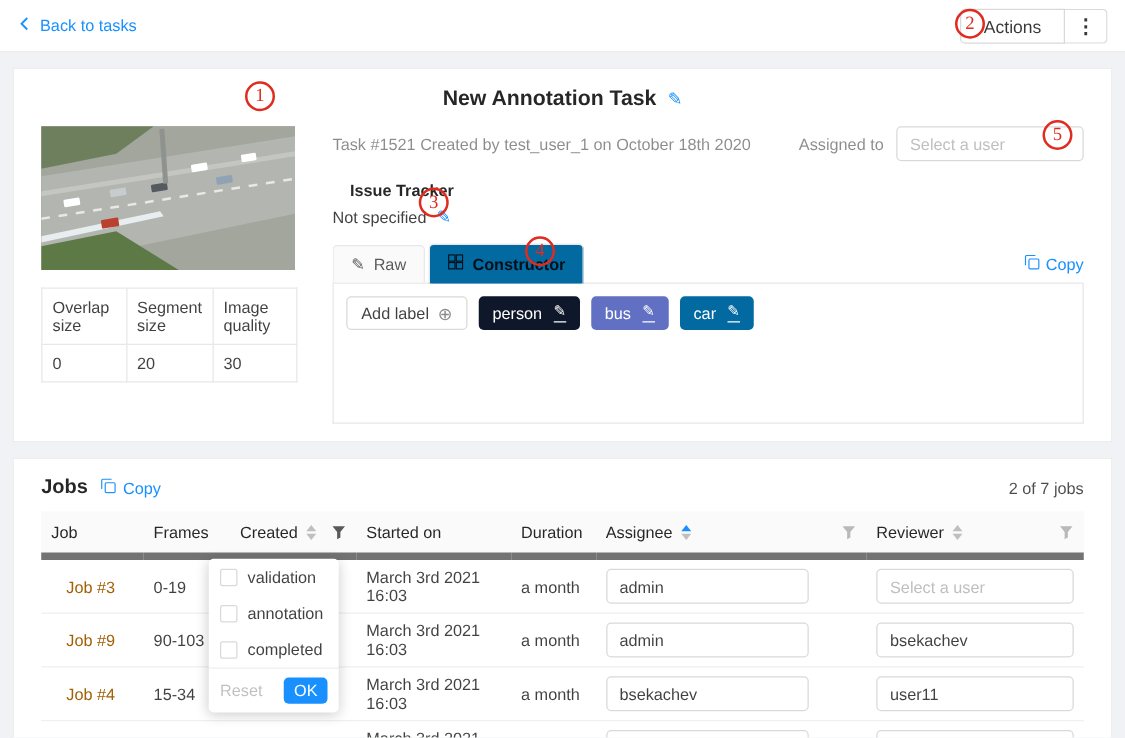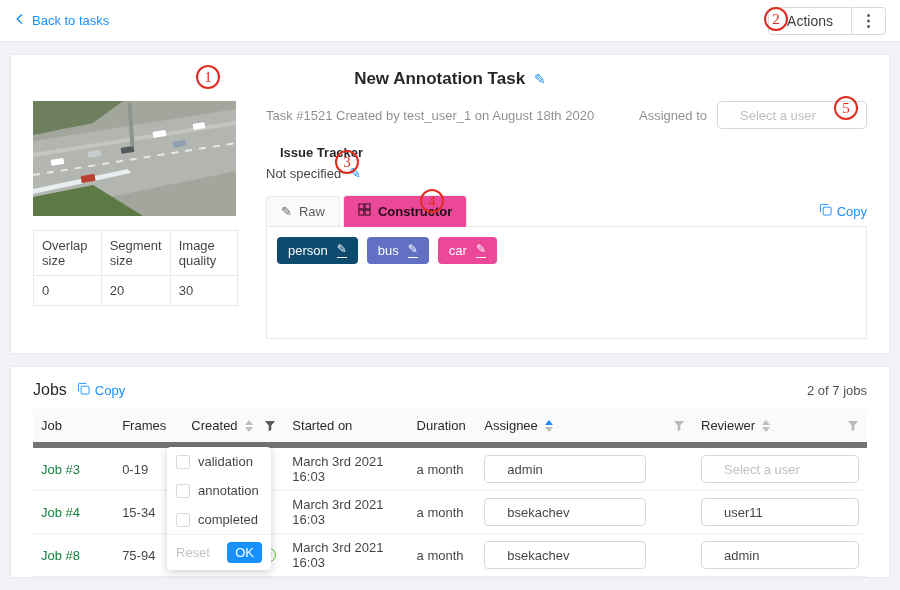--- a/index.html
+++ b/index.html
@@ -40,73 +40,73 @@
   .params-table { border-collapse:collapse; width:100%; margin-top:14px; }
   .params-table td {
     border:1px solid #e8e8e8; padding:7px 8px; font-size:13px;
     color:rgba(0,0,0,0.75); vertical-align:top; width:33.3%;
   }
   .task-right { flex:1; margin-left:28px; min-width:0; }
   .meta-row { display:flex; justify-content:space-between; align-items:center; }
   .meta-text { color:rgba(0,0,0,0.45); font-size:13px; }
   .assigned { display:flex; align-items:center; gap:10px; color:rgba(0,0,0,0.45); }
   input.ant-input {
-    height:28px; border:1px solid #d9d9d9; border-radius:4px; padding:0 22px;
+    height:28px; border:1px solid #d9d9d9; border-radius:4px; padding:0 10px;
     font-size:13px; color:rgba(0,0,0,0.75); outline:none; background:#fff;
     font-family:"Liberation Sans",sans-serif;
   }
   input.ant-input::placeholder { color:#bfbfbf; }
   .assigned input { width:150px; }
   .issue-label { margin-top:16px; font-weight:700; color:rgba(0,0,0,0.85); font-size:13px;margin-left:14px; }
   .issue-value { margin-top:5px; display:flex; align-items:center; gap:8px; }
   
   .tabs-row { display:flex; align-items:flex-end; margin-top:14px; border-bottom:1px solid #e8e8e8; }
   .tab {
     padding:7px 14px; border:1px solid #e8e8e8; border-bottom:none; background:#fafafa;
     border-radius:4px 4px 0 0; margin-right:3px; display:flex; gap:7px; align-items:center;
     color:rgba(0,0,0,0.65); cursor:pointer; font-size:13px;
   }
-  .tab.active { background:#ec4899; color:rgba(0,0,0,0.85); font-weight:700; margin-bottom:-1px; padding-bottom:8px; }
+  .tab.active { background:#0369a1; color:rgba(0,0,0,0.85); font-weight:700; margin-bottom:-1px; padding-bottom:8px; }
   .link { color:#1890ff; display:inline-flex; align-items:center; gap:5px; cursor:pointer; }
   .tabs-row .link { margin-left:auto; margin-bottom:7px; }
   .tab-content {
     border:1px solid #e8e8e8; border-top:none; height:112px; padding:10px;
     display:flex; align-items:flex-start; gap:9px;
   }
   .add-label-btn {
     background:#fff; border:1px solid #d9d9d9; border-radius:4px; padding:5px 11px;
     display:flex; align-items:center; gap:7px; font-size:13px; color:rgba(0,0,0,0.75);
     cursor:pointer; font-family:"Liberation Sans",sans-serif;
   }
   .plus-circle { color:#8c8c8c; font-size:14px; line-height:1; }
   .tag {
     color:#fff; border-radius:4px; padding:6px 11px; font-size:13px;
     display:flex; align-items:center; gap:9px; cursor:pointer;
   }
   .tag .pencil { color:#fff; font-size:12px; border-bottom:1px solid #fff; line-height:1.1; }
   
   .jobs-card { padding-bottom:0; }
   .jobs-header { display:flex; align-items:center; gap:10px; }
-  .jobs-title { font-size:16px; font-weight:400; color:rgba(0,0,0,0.85); }
+  .jobs-title { font-size:16px; font-weight:700; color:rgba(0,0,0,0.85); }
   .jobs-count { margin-left:auto; color:rgba(0,0,0,0.7); }
   .table-wrap { position:relative; margin-top:10px; }
   table.jobs { width:100%; border-collapse:collapse; font-size:13px; }
   table.jobs th {
     background:#fafafa; text-align:left; font-weight:400; color:rgba(0,0,0,0.85);
     padding:9px 8px; border-bottom:6px solid #737373;
   }
   table.jobs td { padding:6px 8px; border-bottom:1px solid #f0f0f0; height:41px; }
   .th-flex { display:flex; align-items:center; }
   .sorter { display:inline-flex; flex-direction:column; margin-left:7px; }
   .c-up { width:0; height:0; border-left:4px solid transparent; border-right:4px solid transparent; border-bottom:5px solid #bfbfbf; }
   .c-down { width:0; height:0; border-left:4px solid transparent; border-right:4px solid transparent; border-top:5px solid #bfbfbf; margin-top:2px; }
   .c-up.active { border-bottom-color:#1890ff; }
   .funnel { margin-left:auto; display:inline-flex; cursor:pointer; }
   .funnel.dark { color:#595959; } .funnel.light { color:#b9b9b9; }
-  .job-link { color:#15803d; cursor:pointer; }
+  .job-link { color:#a16207; cursor:pointer;margin-left:12px; }
   td input.ant-input { width:162px; }
   td.rv input.ant-input { width:158px; }
   .status-completed { color:#52c41a; font-weight:700; display:inline-flex; align-items:center; gap:6px; }
   .q-circle {
     width:14px; height:14px; border:1px solid #52c41a; border-radius:50%; color:#52c41a;
     font-size:9px; font-weight:400; display:inline-flex; align-items:center; justify-content:center;
   }
   
   .filter-dd {
     position:absolute; left:134px; top:38px; width:104px; background:#fff; z-index:20;
@@ -180,21 +180,21 @@
         <tr>
           <td>0</td>
           <td>20</td>
           <td>30</td>
         </tr>
       </tbody>
         </table>
     </div>
     <div class="task-right">
       <div class="meta-row">
-        <span class="meta-text">Task #1521 Created by test_user_1 on August 18th 2020</span>
+        <span class="meta-text">Task #1521 Created by test_user_1 on October 18th 2020</span>
         <span class="assigned">
           <span>Assigned to</span>
           <input class="ant-input" placeholder="Select a user" style="">
         </span>
       </div>
       <div class="issue-label">Issue Tracker</div>
       <div class="issue-value">
         <span>Not specified</span>
         <span class="pencil">✎</span>
       </div>
@@ -218,29 +218,33 @@
           <span>
             <svg width="13" height="13" viewBox="0 0 14 14" fill="none" stroke="currentColor">
                 <rect x="4.5" y="4.5" width="8.5" height="8.5" rx="1"></rect>
                 <path d="M10 1.5H2.5a1 1 0 0 0-1 1V10"></path>
               </svg>
           </span>
           <span>Copy</span>
         </span>
       </div>
       <div class="tab-content">
-        <div class="tag" style="background-color: #0c4a6e;">
+        <button class="add-label-btn">
+          <span>Add label</span>
+          <span class="plus-circle">⊕</span>
+        </button>
+        <div class="tag" style="background-color: #0f172a;">
           <span>person</span>
           <span class="pencil">✎</span>
         </div>
         <div class="tag" style="background-color: rgb(97, 112, 194);">
           <span>bus</span>
           <span class="pencil">✎</span>
         </div>
-        <div class="tag" style="background-color: #ec4899;">
+        <div class="tag" style="background-color: #0369a1;">
           <span>car</span>
           <span class="pencil">✎</span>
         </div>
       </div>
     </div>
   </div>
 </div>
 
 <div class="card jobs-card">
   <div class="jobs-header">
@@ -322,20 +326,29 @@
         <tr>
           <td><span class="job-link">Job #3</span></td>
           <td>0-19</td>
           <td></td>
           <td>March 3rd 2021 16:03</td>
           <td>a month</td>
           <td><input class="ant-input" value="admin" style=""></td>
           <td class="rv"><input class="ant-input" placeholder="Select a user" style=""></td>
         </tr>
         <tr>
+          <td><span class="job-link">Job #9</span></td>
+          <td>90-103</td>
+          <td></td>
+          <td>March 3rd 2021 16:03</td>
+          <td>a month</td>
+          <td><input class="ant-input" value="admin" style=""></td>
+          <td class="rv"><input class="ant-input" value="bsekachev" style=""></td>
+        </tr>
+        <tr>
           <td><span class="job-link">Job #4</span></td>
           <td>15-34</td>
           <td></td>
           <td>March 3rd 2021 16:03</td>
           <td>a month</td>
           <td><input class="ant-input" value="bsekachev" style=""></td>
           <td class="rv"><input class="ant-input" value="user11" style=""></td>
         </tr>
         <tr>
           <td><span class="job-link">Job #8</span></td>

